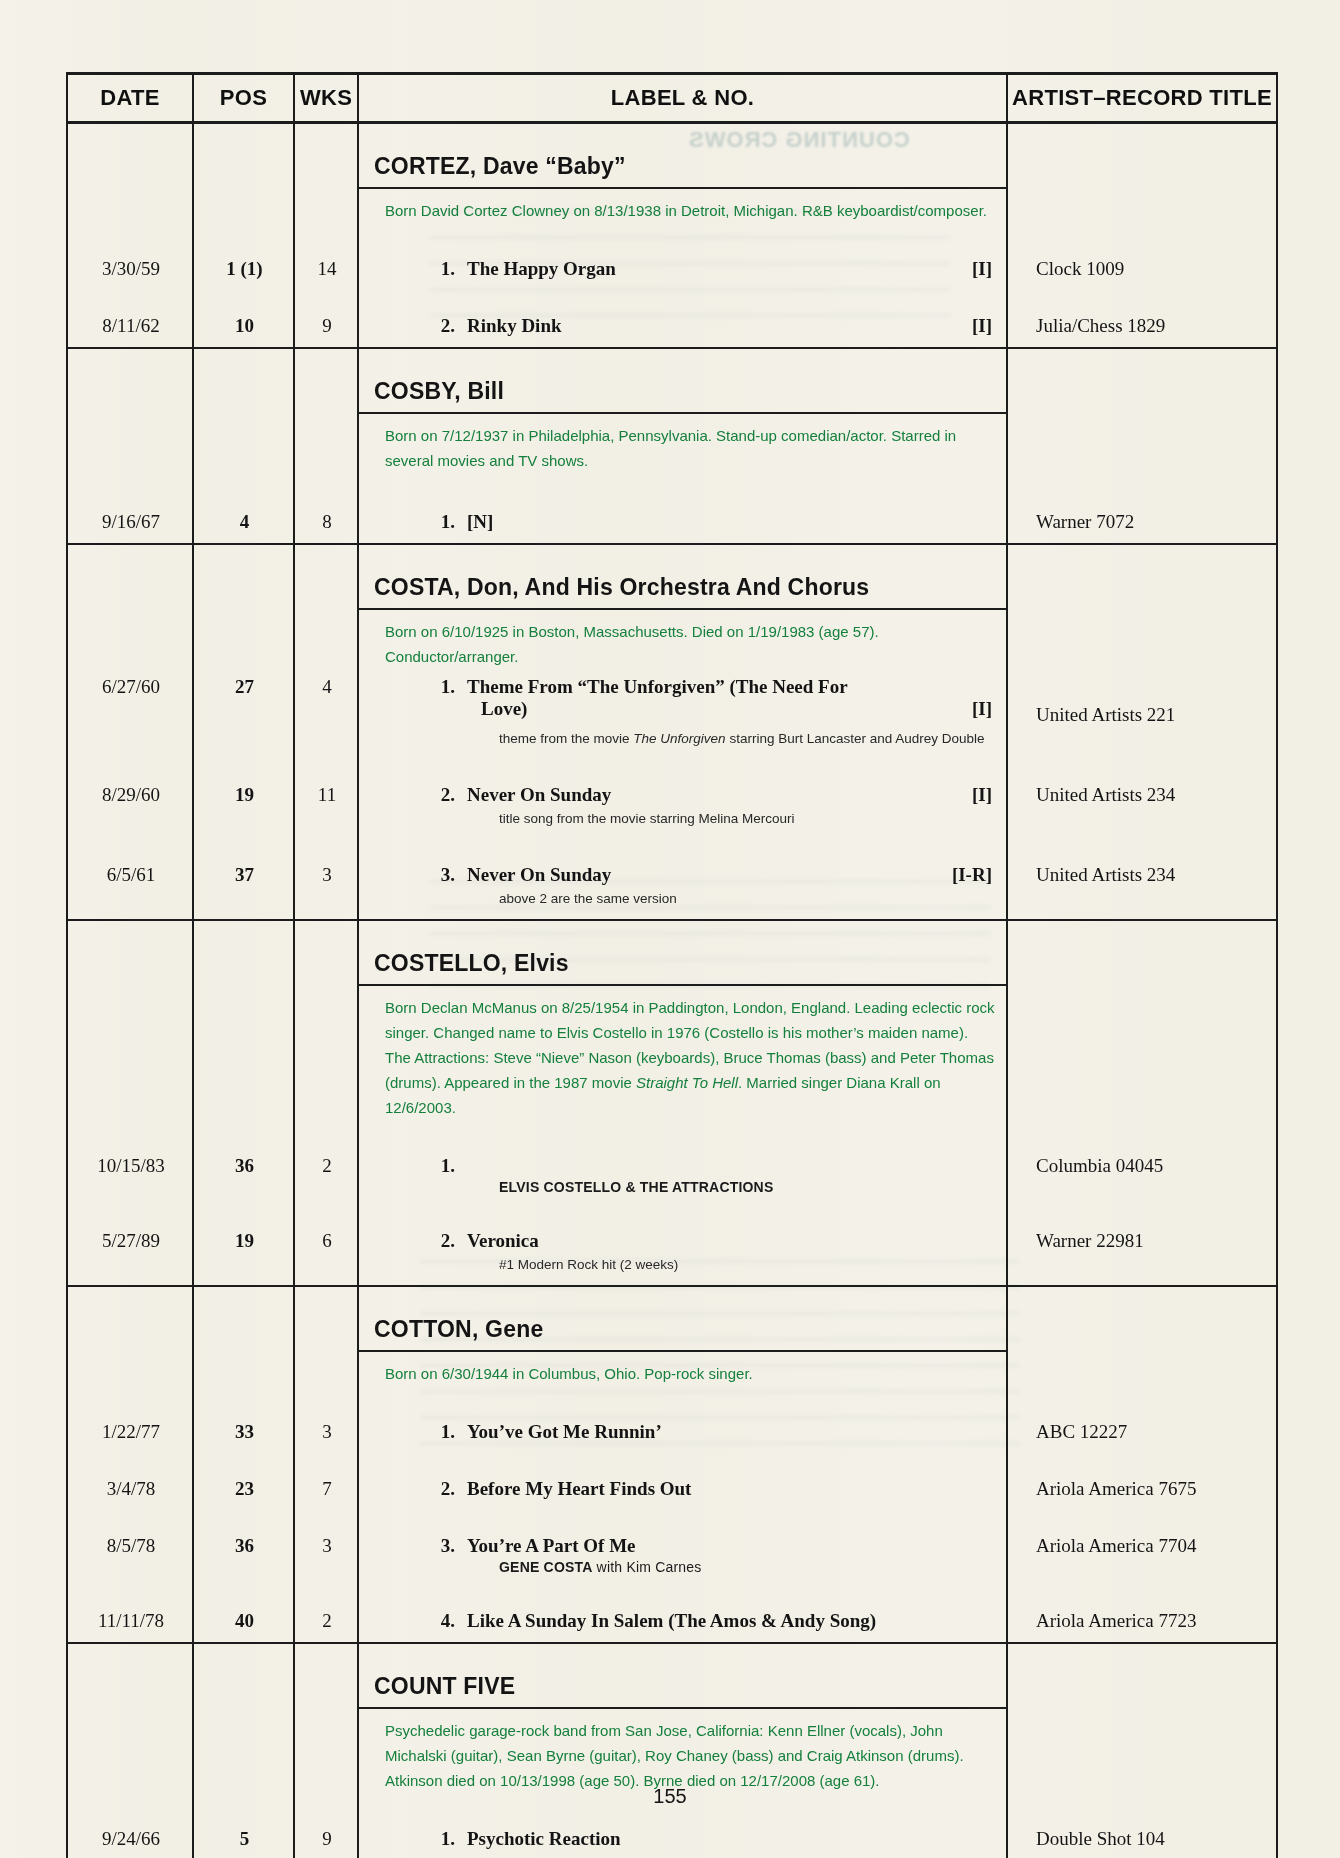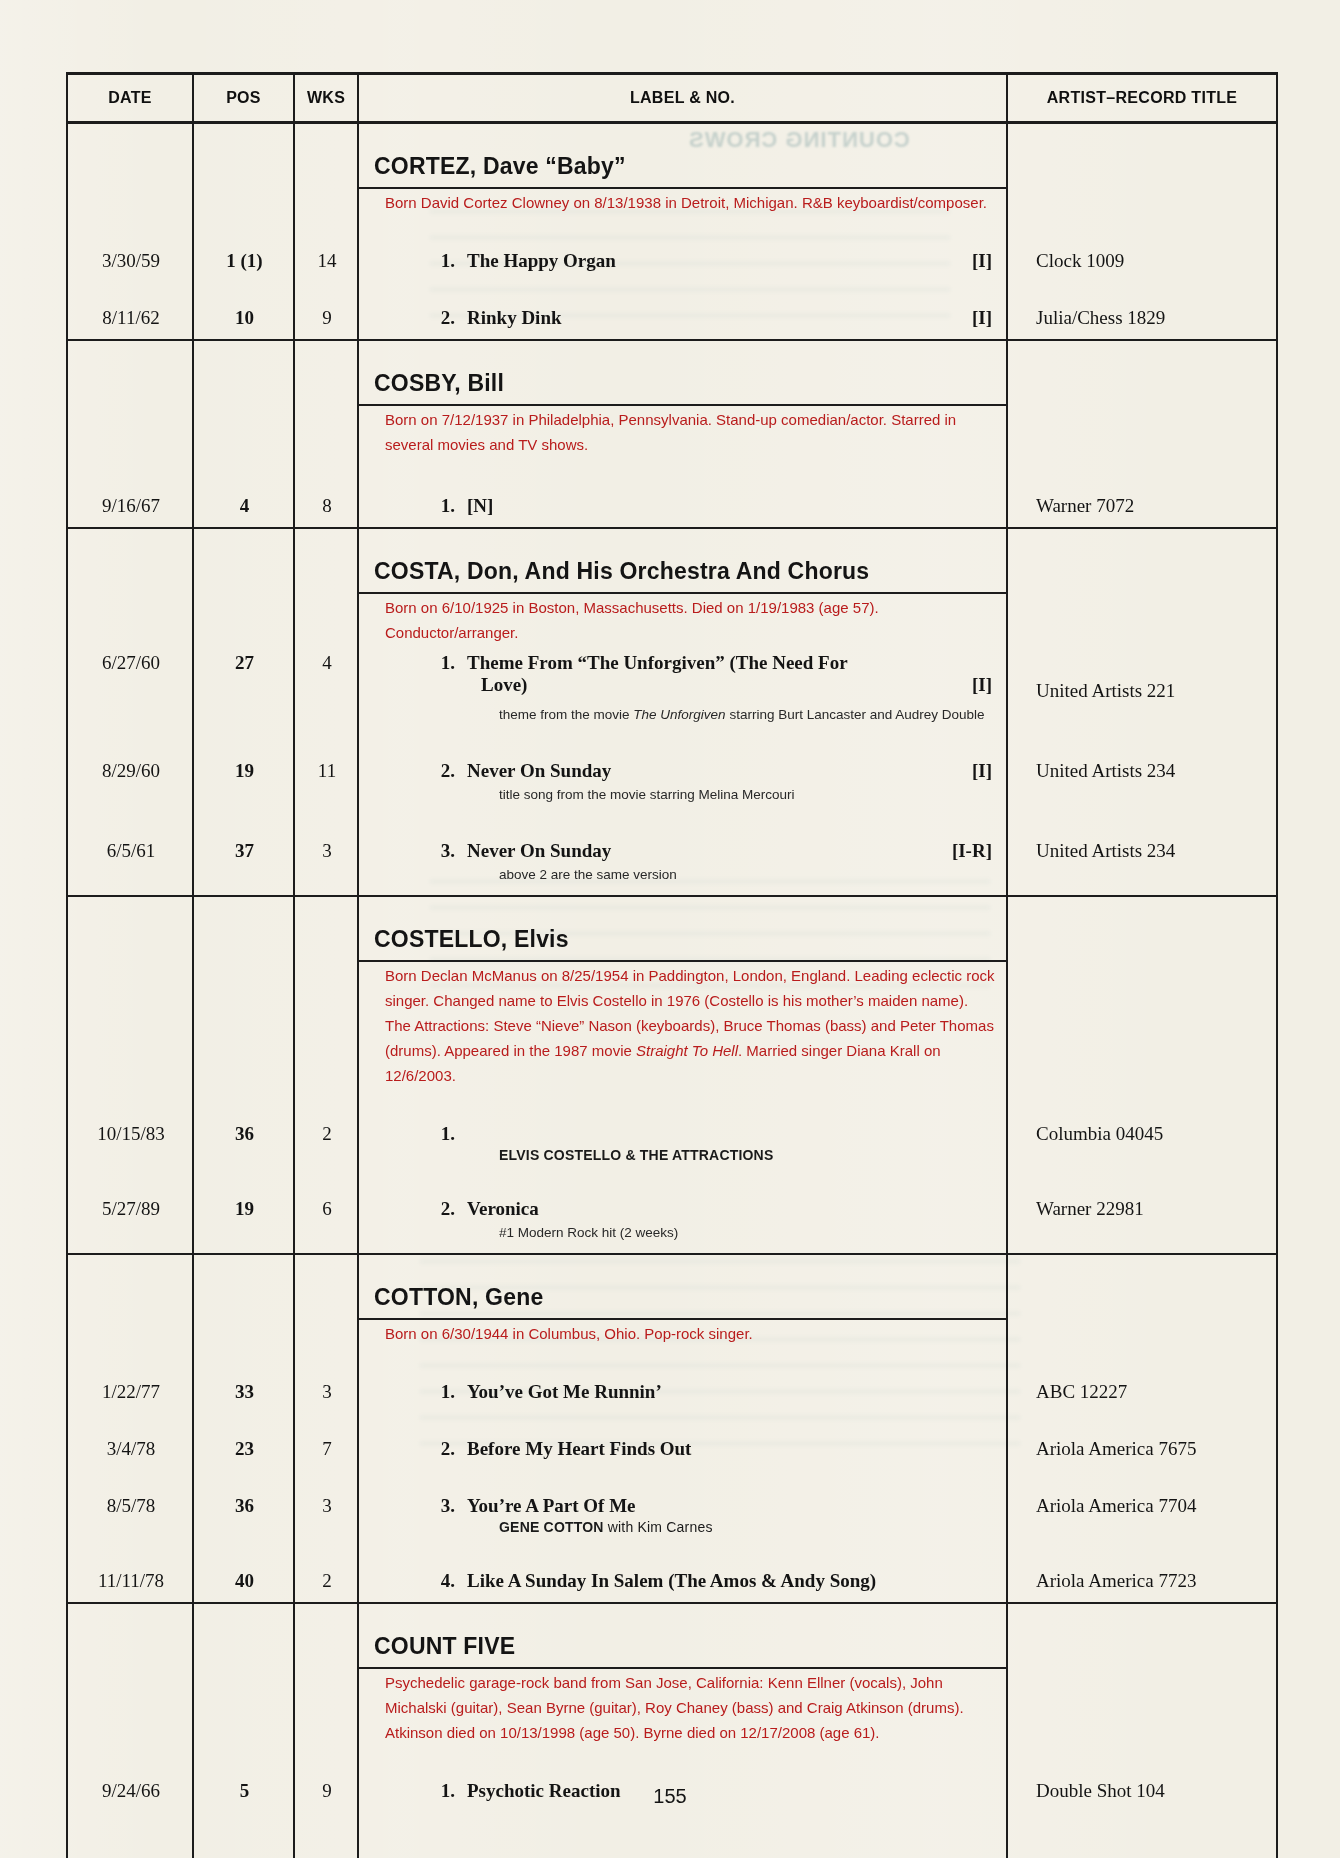--- a/index.html
+++ b/index.html
@@ -25,40 +25,40 @@
   .chart{
     position:absolute; left:66px; top:72px; width:1208px;
     border:2px solid #1c1c1c; border-top-width:3px; box-sizing:content-box;
   }
   .hdr{
     display:grid; grid-template-columns:126px 101px 64px 649px 268px;
     height:46px; border-bottom:3px solid #1c1c1c;
   }
   .hdr .hcell{
     display:flex; align-items:center; justify-content:center;
-    font-weight:bold; font-size:16px; letter-spacing:.3px; color:#101010;
+    font-weight:bold; font-size:22px; letter-spacing:.3px; color:#101010;
     border-right:2px solid #1c1c1c;
   }
   .hdr .hcell:last-child{border-right:none;}
 
   .asec{position:relative; box-sizing:border-box; padding-bottom:10px;}
   .asec + .asec{border-top:2px solid #1c1c1c;}
   .vline{position:absolute; top:0; bottom:0; width:2px; background:#1c1c1c;}
   .vl1{left:124px;} .vl2{left:225px;} .vl3{left:289px;} .vl4{left:938px;}
 
   .ahead{
     margin-left:291px; width:649px; box-sizing:border-box;
     border-bottom:2px solid #1c1c1c; padding:29px 0 7px 15px;
   }
   .aname{
     font-size:23px; font-weight:bold; color:#141414; letter-spacing:.2px;
   }
   .bio{
-    margin-left:317px; width:612px; padding-top:1px;
-    font-size:15px; line-height:25px; color:#b91c1c;
+    margin-left:317px; width:612px; padding-top:9px;
+    font-size:15px; line-height:25px; color:#15803d;
   }
   .bio i{font-style:italic;}
 
   .srow{
     display:grid; grid-template-columns:126px 101px 64px 649px 268px;
     align-items:baseline; margin-top:7px;
     font-family:"Liberation Serif",serif; font-size:19px; color:#141414;
   }
   .c-date{text-align:center;}
   .c-pos{text-align:center; font-weight:bold;}
@@ -279,21 +279,21 @@
     <div class="srow">
       <div class="c-date">8/5/78</div>
       <div class="c-pos">36</div>
       <div class="c-wks">3</div>
       <div class="c-title">
         <span class="num">3.</span>
         <span class="ttl">You’re A Part Of Me</span>
       </div>
       <div class="c-label">Ariola America 7704</div>
     </div>
-    <div class="credit"><span class="cb">GENE COTTON</span><span> with Kim Carnes</span></div>
+    <div class="credit"><span class="cb">GENE COSTA</span><span> with Kim Carnes</span></div>
     <div class="srow">
       <div class="c-date">11/11/78</div>
       <div class="c-pos">40</div>
       <div class="c-wks">2</div>
       <div class="c-title">
         <span class="num">4.</span>
         <span class="ttl">Like A Sunday In Salem (The Amos &amp; Andy Song)</span>
       </div>
       <div class="c-label">Ariola America 7723</div>
     </div>

